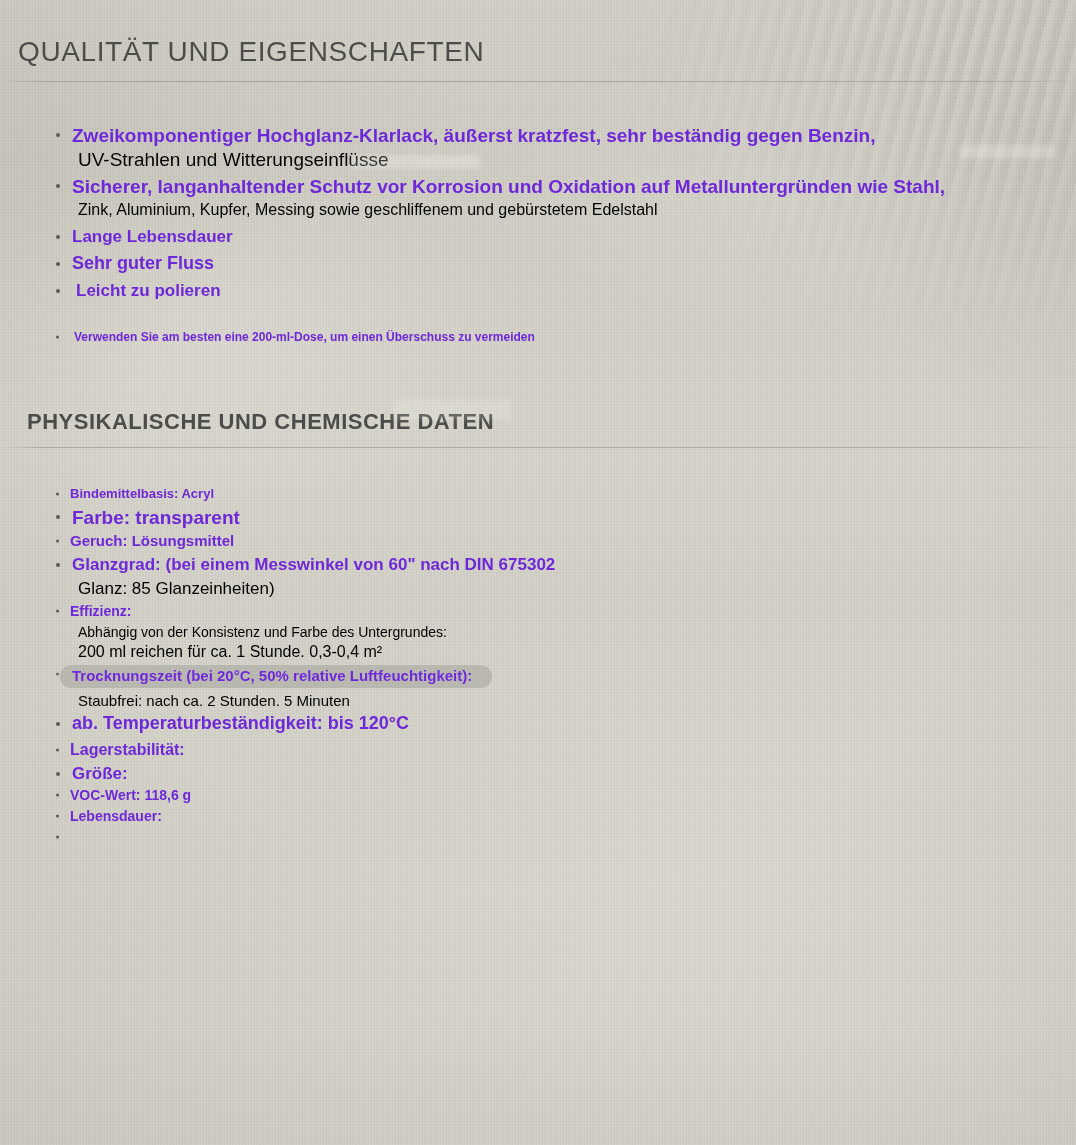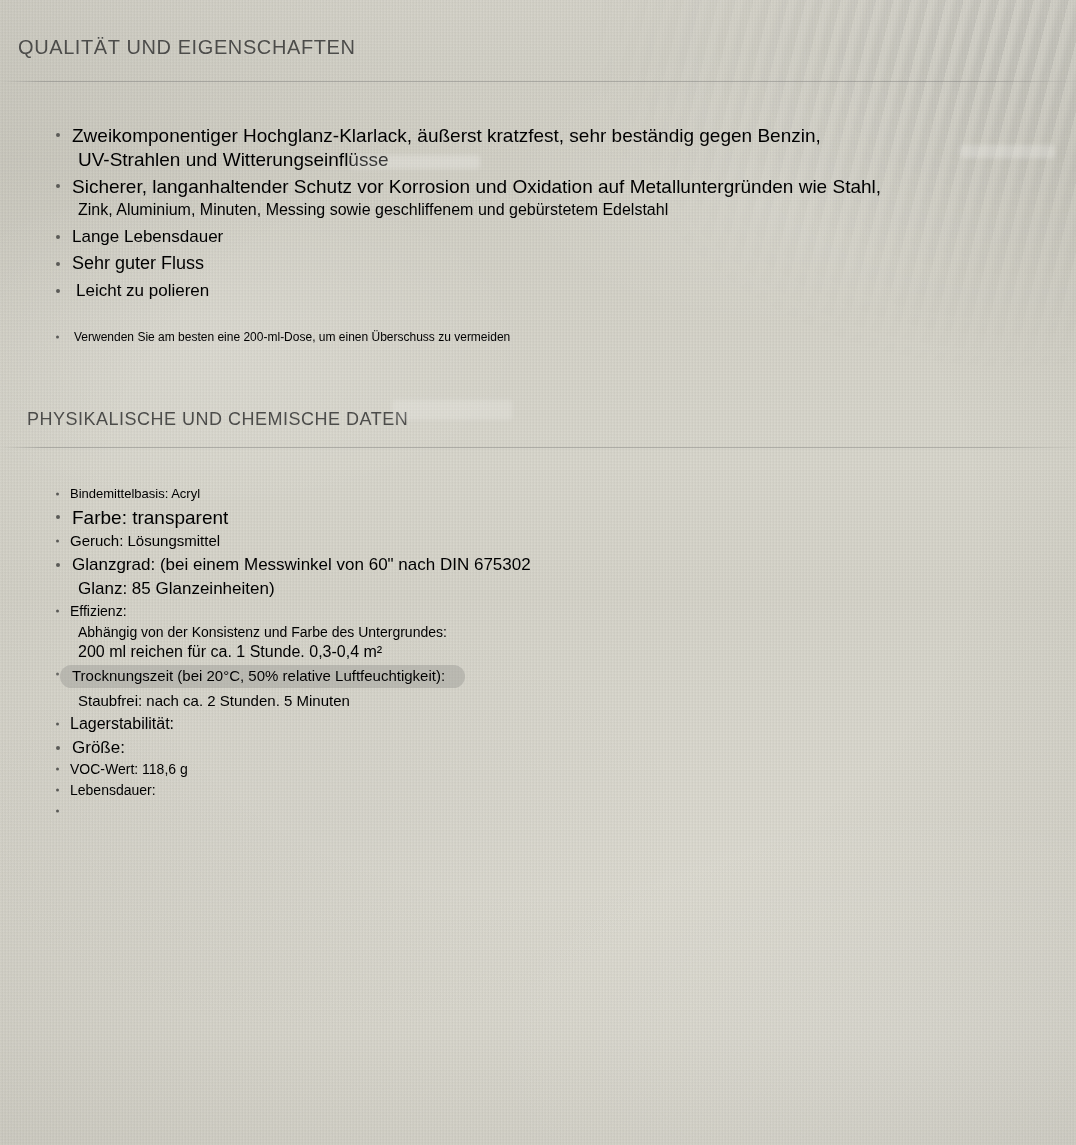--- a/index.html
+++ b/index.html
@@ -97,29 +97,29 @@
   }
 
   .sec-title {
     position:absolute;
     color:#4c4c4a;
     white-space:nowrap;
     text-shadow:0 0 1px rgba(220,218,210,0.7);
   }
   #title-quality {
     left:18px; top:36px;
-    font-size:20px;
+    font-size:28px;
     letter-spacing:0.6px;
     font-weight:400;
   }
   #title-physical {
     left:27px; top:409px;
-    font-size:18px;
+    font-size:22px;
     letter-spacing:0.5px;
-    font-weight:400;
+    font-weight:700;
   }
 
   .divider {
     position:absolute;
     height:1px;
     background:linear-gradient(90deg,
         rgba(120,120,118,0.0) 0%,
         rgba(120,120,118,0.45) 4%,
         rgba(120,120,118,0.40) 92%,
         rgba(120,120,118,0.05) 100%);
@@ -127,24 +127,25 @@
   #divider-quality  { left:0;  top:81px;  width:1076px; }
   #divider-physical { left:0;  top:447px; width:1076px; }
 
   
   .block { position:absolute; }
   #quality-list  { left:56px; top:124px; width:1010px; }
   #physical-list { left:56px; top:486px; width:1014px; }
 
   .li {
     position:relative;
-    color:#000000;
+    color:#6d28d9;
     line-height:1.22;
     white-space:nowrap;
     text-shadow:0 0 1px rgba(214,212,204,0.55);
+    font-weight:bold;
   }
   .li > .bullet {
     position:absolute;
     left:0;
     top:0.58em;
     width:4px; height:4px;
     background:#5a5a57;
     border-radius:50%;
     transform:translateY(-50%);
   }
@@ -212,21 +213,21 @@
     <div class="li f19">
       <span class="bullet"></span>
       <span class="txt">Zweikomponentiger Hochglanz-Klarlack, äußerst kratzfest, sehr beständig gegen Benzin,</span>
     </div>
     <div class="sub f19 mt2">UV-Strahlen und Witterungseinflüsse</div>
 
     <div class="li f19 mt4">
       <span class="bullet"></span>
       <span class="txt">Sicherer, langanhaltender Schutz vor Korrosion und Oxidation auf Metalluntergründen wie Stahl,</span>
     </div>
-    <div class="sub f16 mt3">Zink, Aluminium, Minuten, Messing sowie geschliffenem und gebürstetem Edelstahl</div>
+    <div class="sub f16 mt3">Zink, Aluminium, Kupfer, Messing sowie geschliffenem und gebürstetem Edelstahl</div>
 
     <div class="li f17 mt8">
       <span class="bullet"></span>
       <span class="txt">Lange Lebensdauer</span>
     </div>
 
 
     <div class="li f18 mt5">
       <span class="bullet"></span>
       <span class="txt">Sehr guter Fluss</span>
@@ -275,20 +276,24 @@
     </div>
     <div class="sub f14 mt4">Abhängig von der Konsistenz und Farbe des Untergrundes:</div>
     <div class="sub f16 mt3">200 ml reichen für ca. 1 Stunde. 0,3-0,4 m²</div>
 
     <div class="li f15 mt4">
       <span class="bullet" style="width:3px;height:3px;background:#6a6a66;"></span>
       <span class="pill">Trocknungszeit (bei 20°C, 50% relative Luftfeuchtigkeit):</span>
     </div>
     <div class="sub f15 mt4">Staubfrei: nach ca. 2 Stunden. 5 Minuten</div>
 
+    <div class="li f18 mt4">
+      <span class="bullet"></span>
+      <span class="txt">ab. Temperaturbeständigkeit: bis 120°C</span>
+    </div>
     <div class="sub f13 mt3" style="padding-left:18px;"></div>
     <div class="sub f15 mt5"></div>
     <div class="sub f14 mt5"></div>
 
     <div class="li f16 mt2">
       <span class="bullet" style="width:3px;height:3px;"></span>
       <span class="txt" style="padding-left:14px;">Lagerstabilität:</span>
     </div>
 
     <div class="li f17 mt4">

